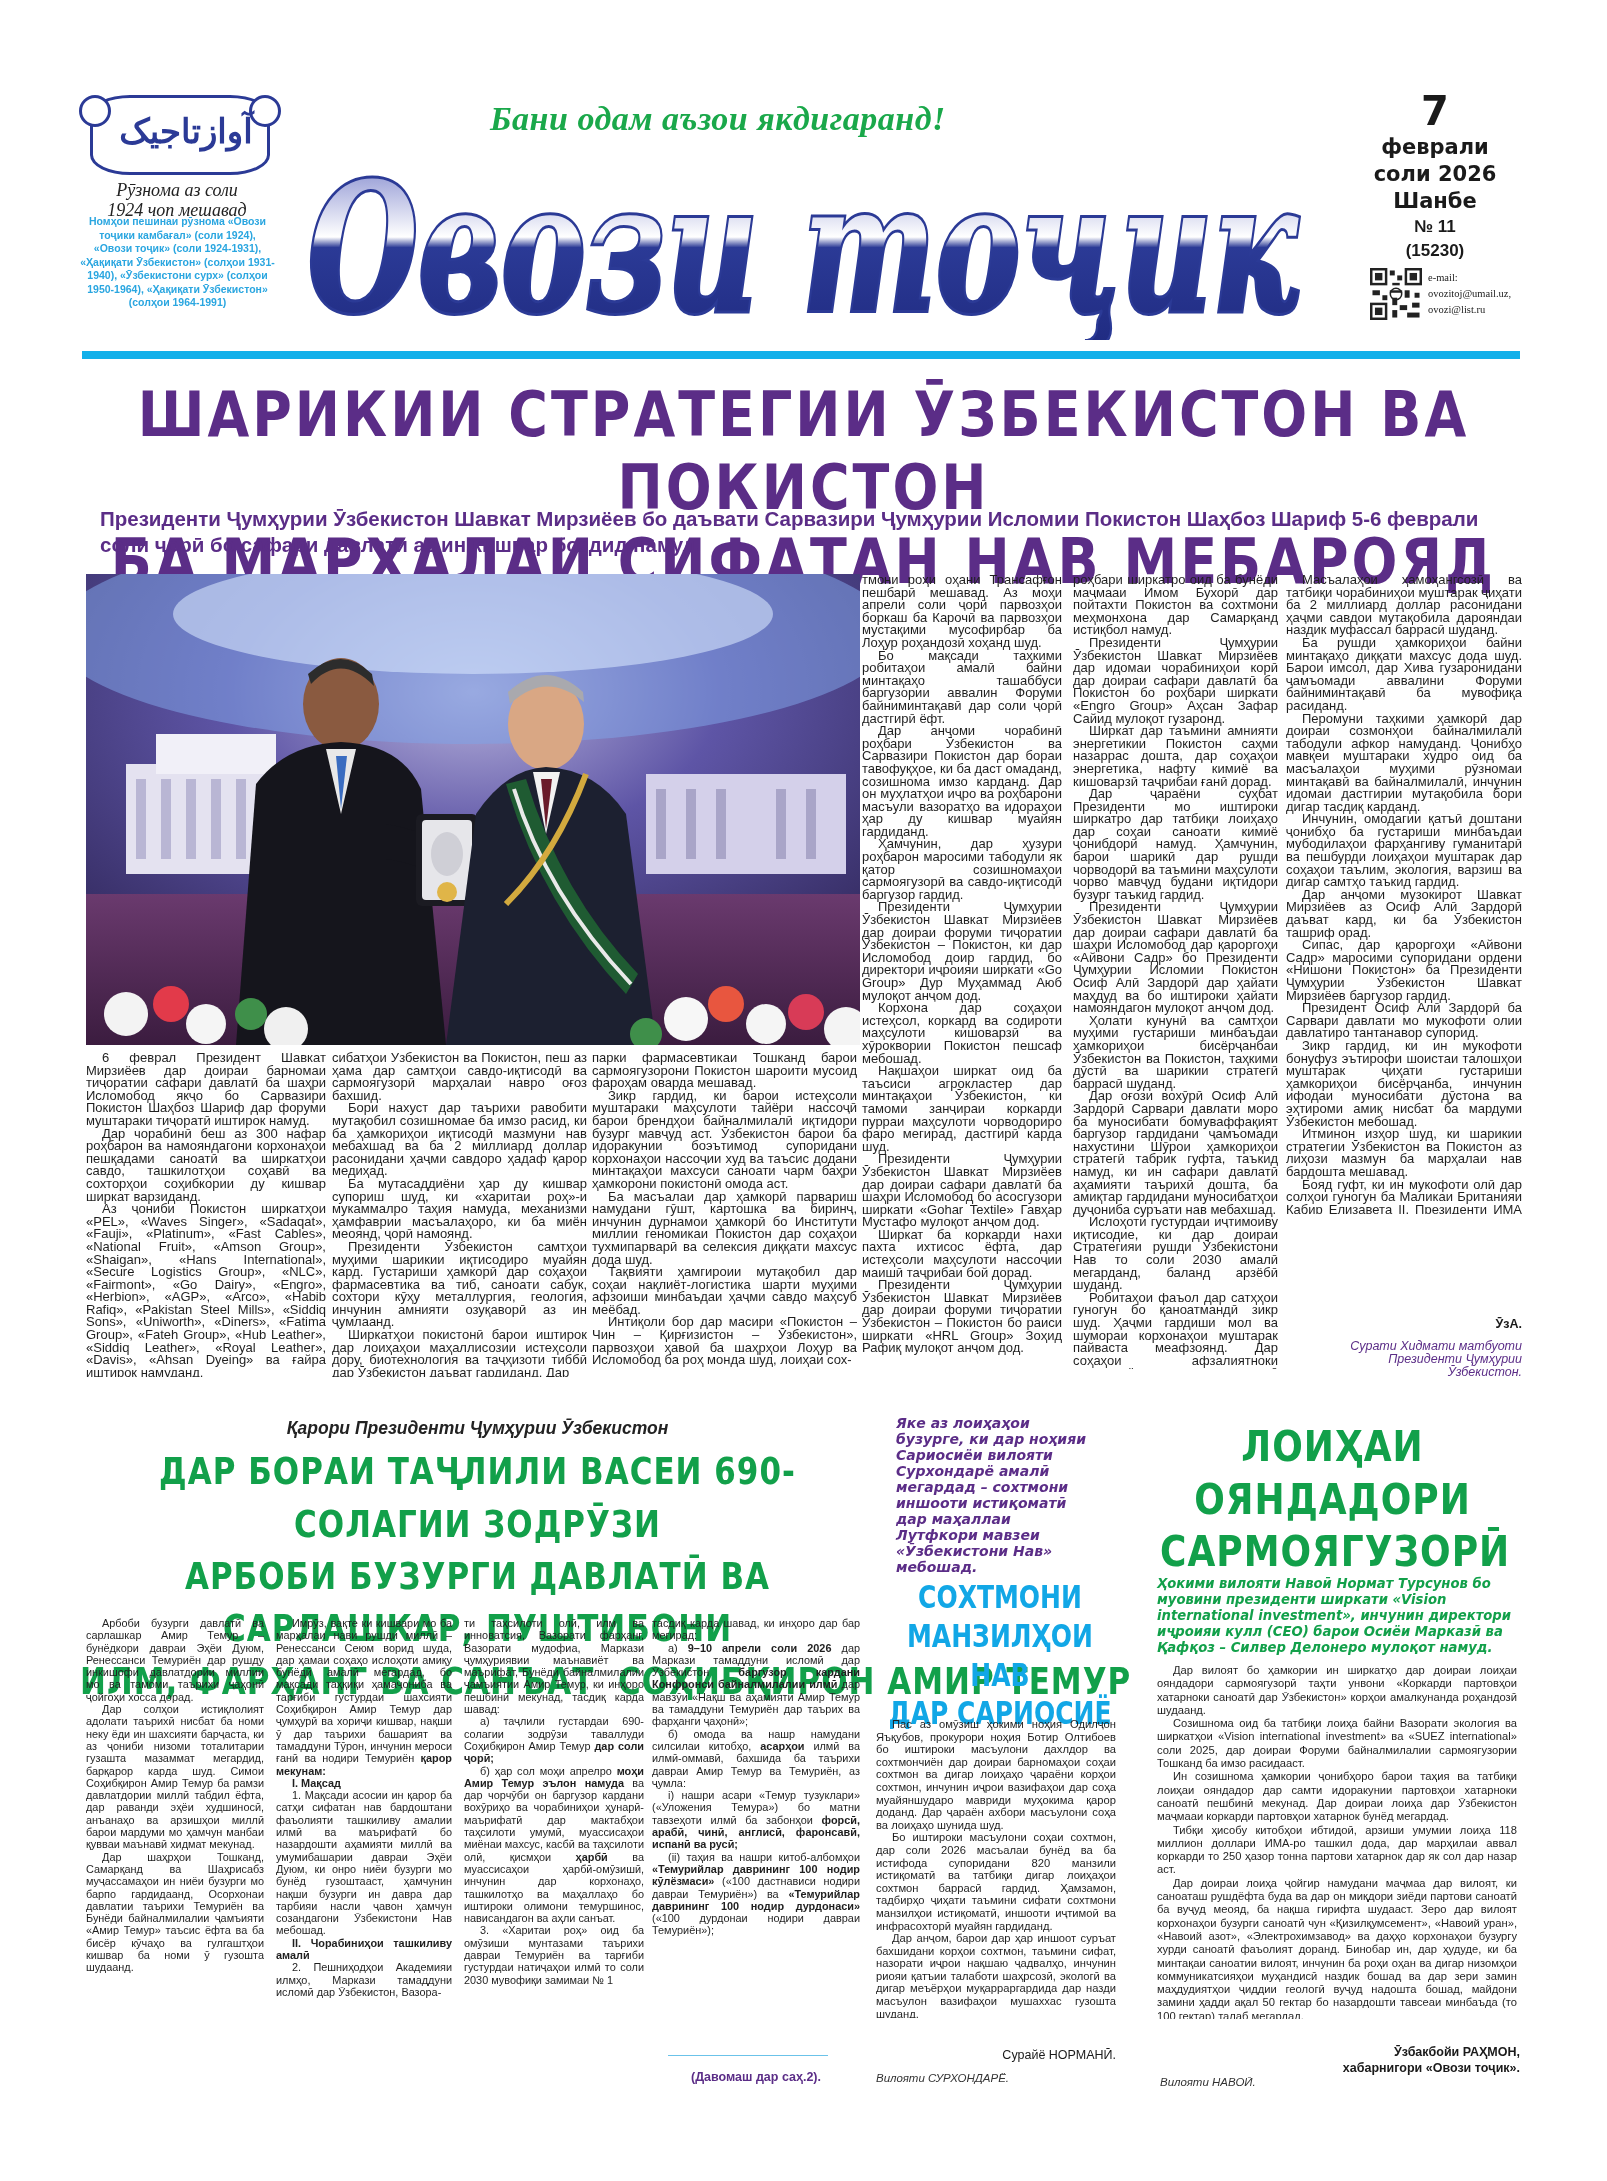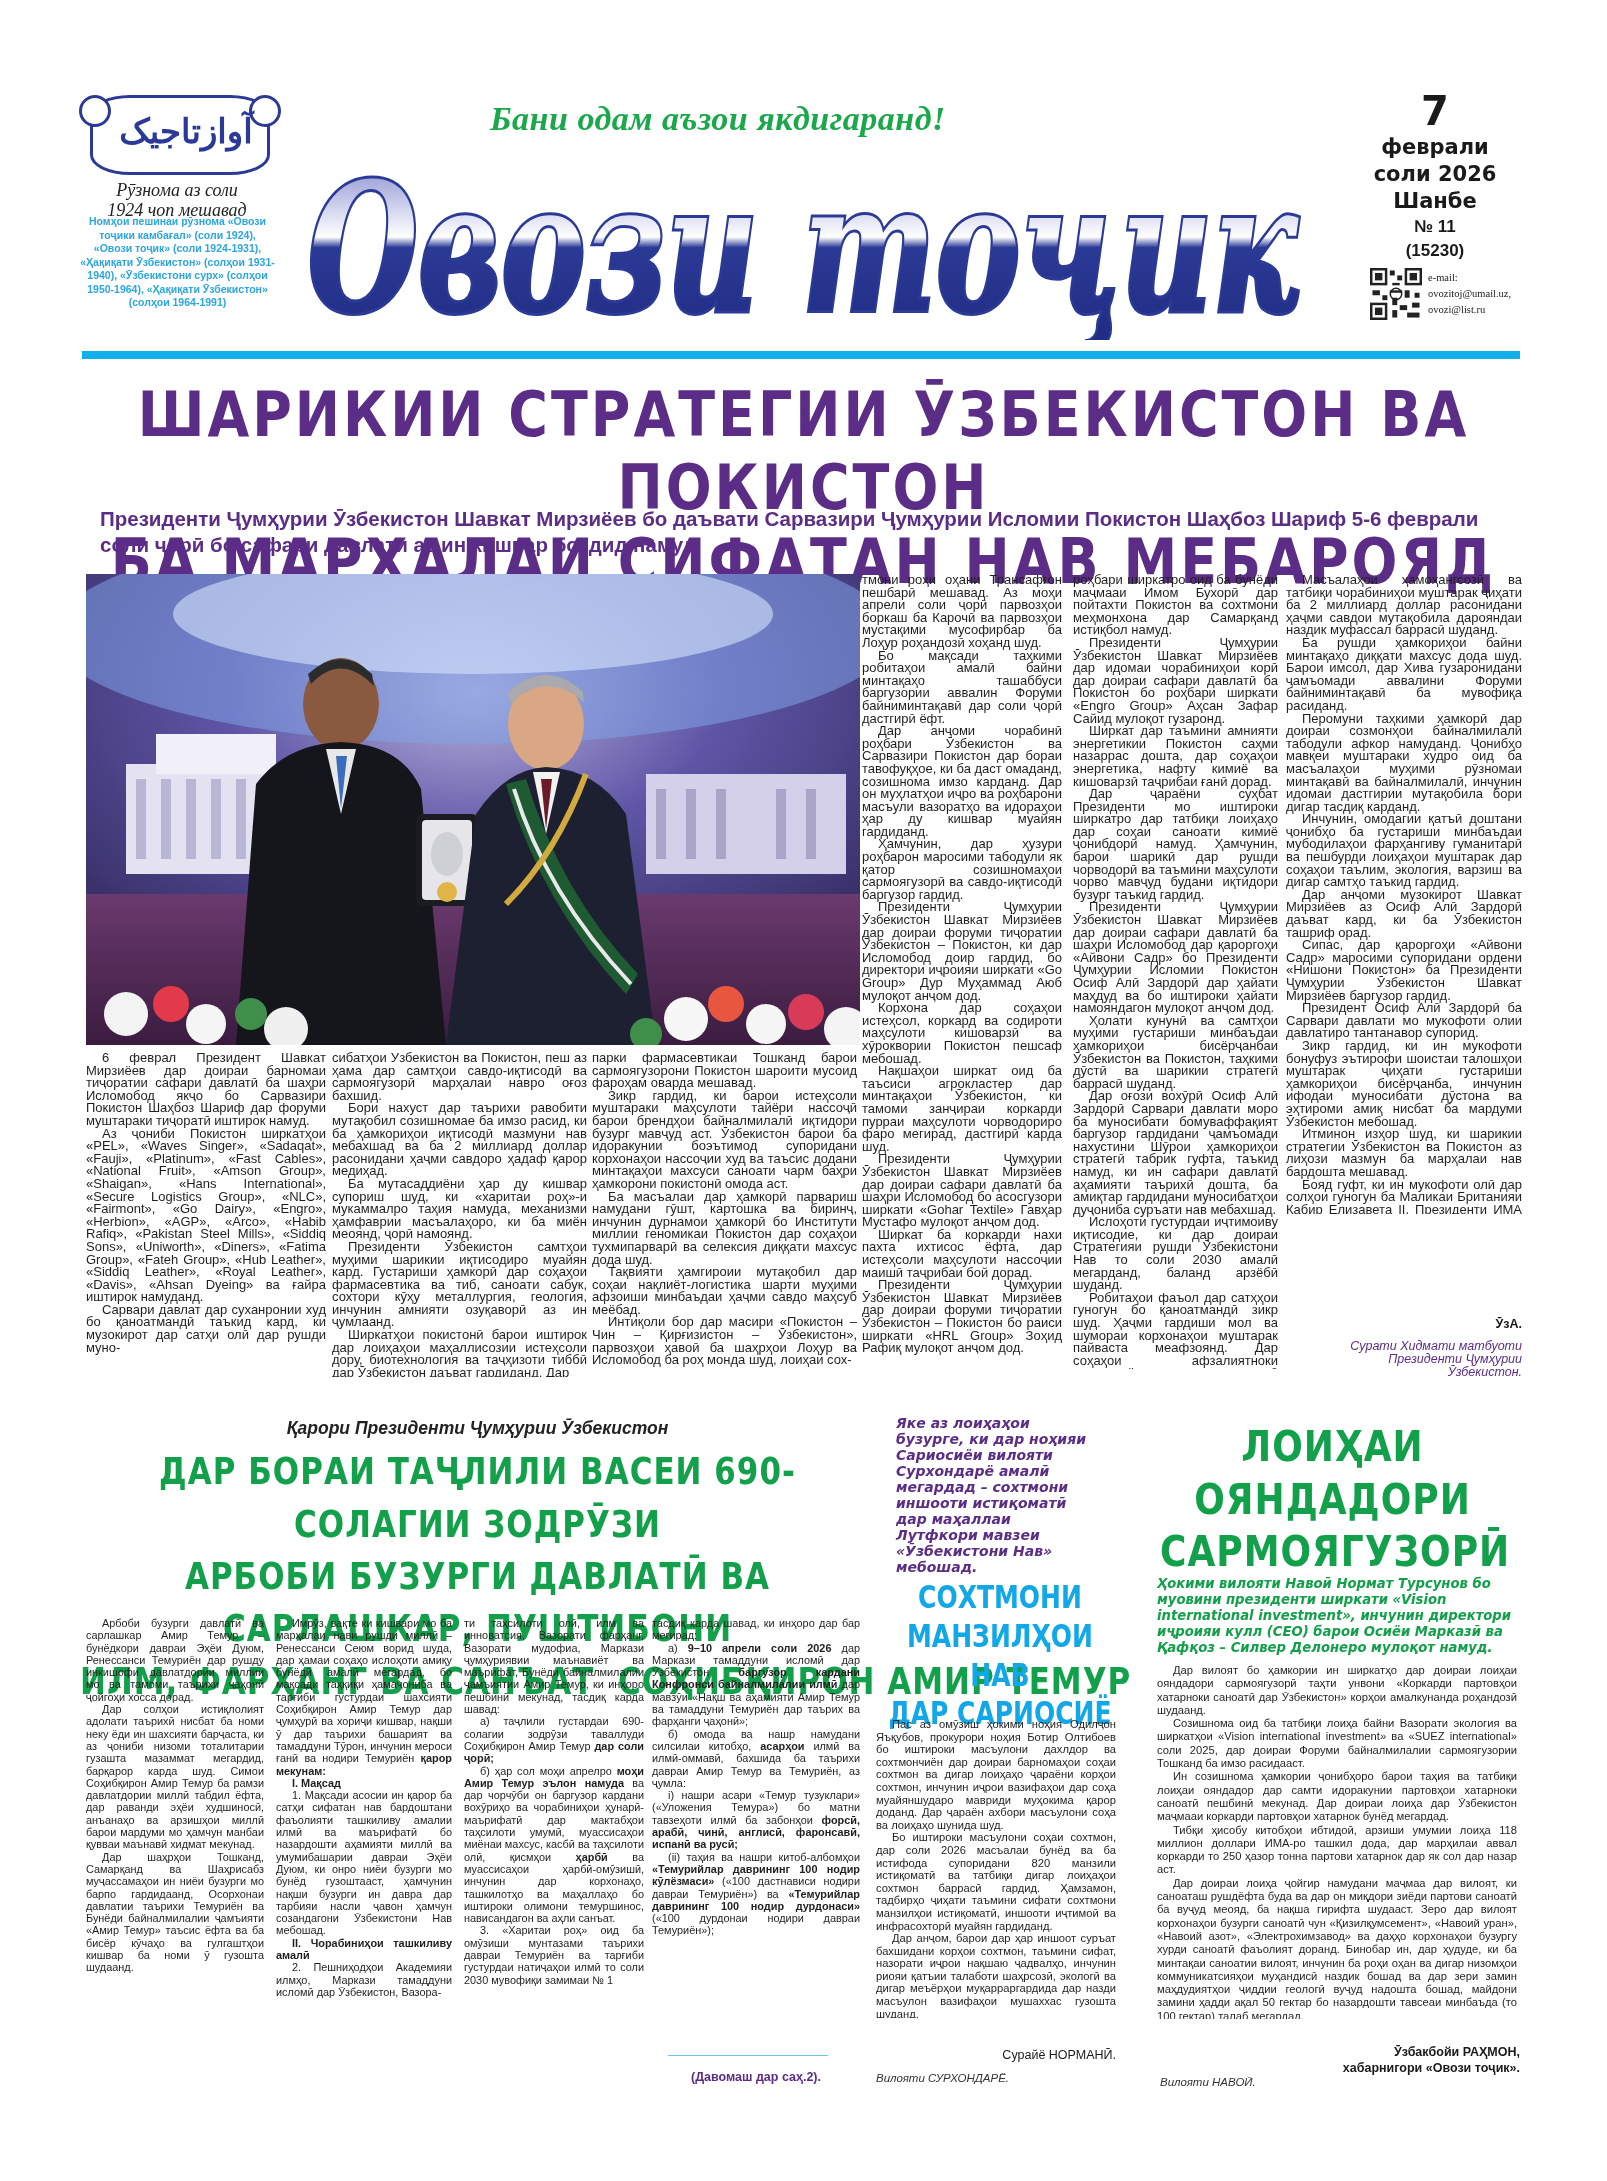--- a/index.html
+++ b/index.html
@@ -230,20 +230,21 @@
         <circle cx="680" cy="450" r="20" fill="#f5f5f5"></circle>
         <circle cx="720" cy="438" r="18" fill="#d83b57"></circle>
       <circle cx="760" cy="455" r="22" fill="#f4f4f4"></circle>
         <circle cx="560" cy="460" r="16" fill="#3f8f4a"></circle>
     </g>
   </svg>
 </figure>
 
 <div class="col c1">
   <p>6 феврал Президент Шавкат Мирзиёев дар доираи барномаи тиҷоратии сафари давлатӣ ба шаҳри Исломобод якҷо бо Сарвазири Покистон Шаҳбоз Шариф дар форуми муштараки тиҷоратӣ иштирок намуд.</p>
+  <p>Дар чорабинӣ беш аз 300 нафар роҳбарон ва намояндагони корхонаҳои пешқадами саноатӣ ва ширкатҳои савдо, ташкилотҳои соҳавӣ ва сохторҳои соҳибкории ду кишвар ширкат варзиданд.</p>
   <p>Аз ҷониби Покистон ширкатҳои «PEL», «Waves Singer», «Sadaqat», «Fauji», «Platinum», «Fast Cables», «National Fruit», «Amson Group», «Shaigan», «Hans International», «Secure Logistics Group», «NLC», «Fairmont», «Go Dairy», «Engro», «Herbion», «AGP», «Arco», «Habib Rafiq», «Pakistan Steel Mills», «Siddiq Sons», «Uniworth», «Diners», «Fatima Group», «Fateh Group», «Hub Leather», «Siddiq Leather», «Royal Leather», «Davis», «Ahsan Dyeing» ва ғайра иштирок намуданд.</p>
   <p>Сарвари давлат дар суханронии худ бо қаноатмандӣ таъкид кард, ки музокирот дар сатҳи олӣ дар рушди муно-</p>
 </div>
 <div class="col c2">
   <p style="text-indent:0">сибатҳои Ӯзбекистон ва Покистон, пеш аз ҳама дар самтҳои савдо-иқтисодӣ ва сармоягузорӣ марҳалаи навро оғоз бахшид.</p>
   <p>Бори нахуст дар таърихи равобити мутақобил созишномае ба имзо расид, ки ба ҳамкориҳои иқтисодӣ мазмуни нав мебахшад ва ба 2 миллиард доллар расонидани ҳаҷми савдоро ҳадаф қарор медиҳад.</p>
   <p>Ба мутасаддиёни ҳар ду кишвар супориш шуд, ки «харитаи роҳ»-и мукаммалро таҳия намуда, механизми ҳамфаврии масъалаҳоро, ки ба миён меоянд, ҷорӣ намоянд.</p>
   <p>Президенти Ӯзбекистон самтҳои муҳими шарикии иқтисодиро муайян кард. Густариши ҳамкорӣ дар соҳаҳои фармасевтика ва тиб, саноати сабук, сохтори кӯҳу металлургия, геология, инчунин амнияти озуқаворӣ аз ин ҷумлаанд.</p>
   <p>Ширкатҳои покистонӣ барои иштирок дар лоиҳаҳои маҳаллисозии истеҳсоли дору, биотехнология ва таҷҳизоти тиббӣ дар Ӯзбекистон даъват гардиданд. Дар</p>
 </div>

